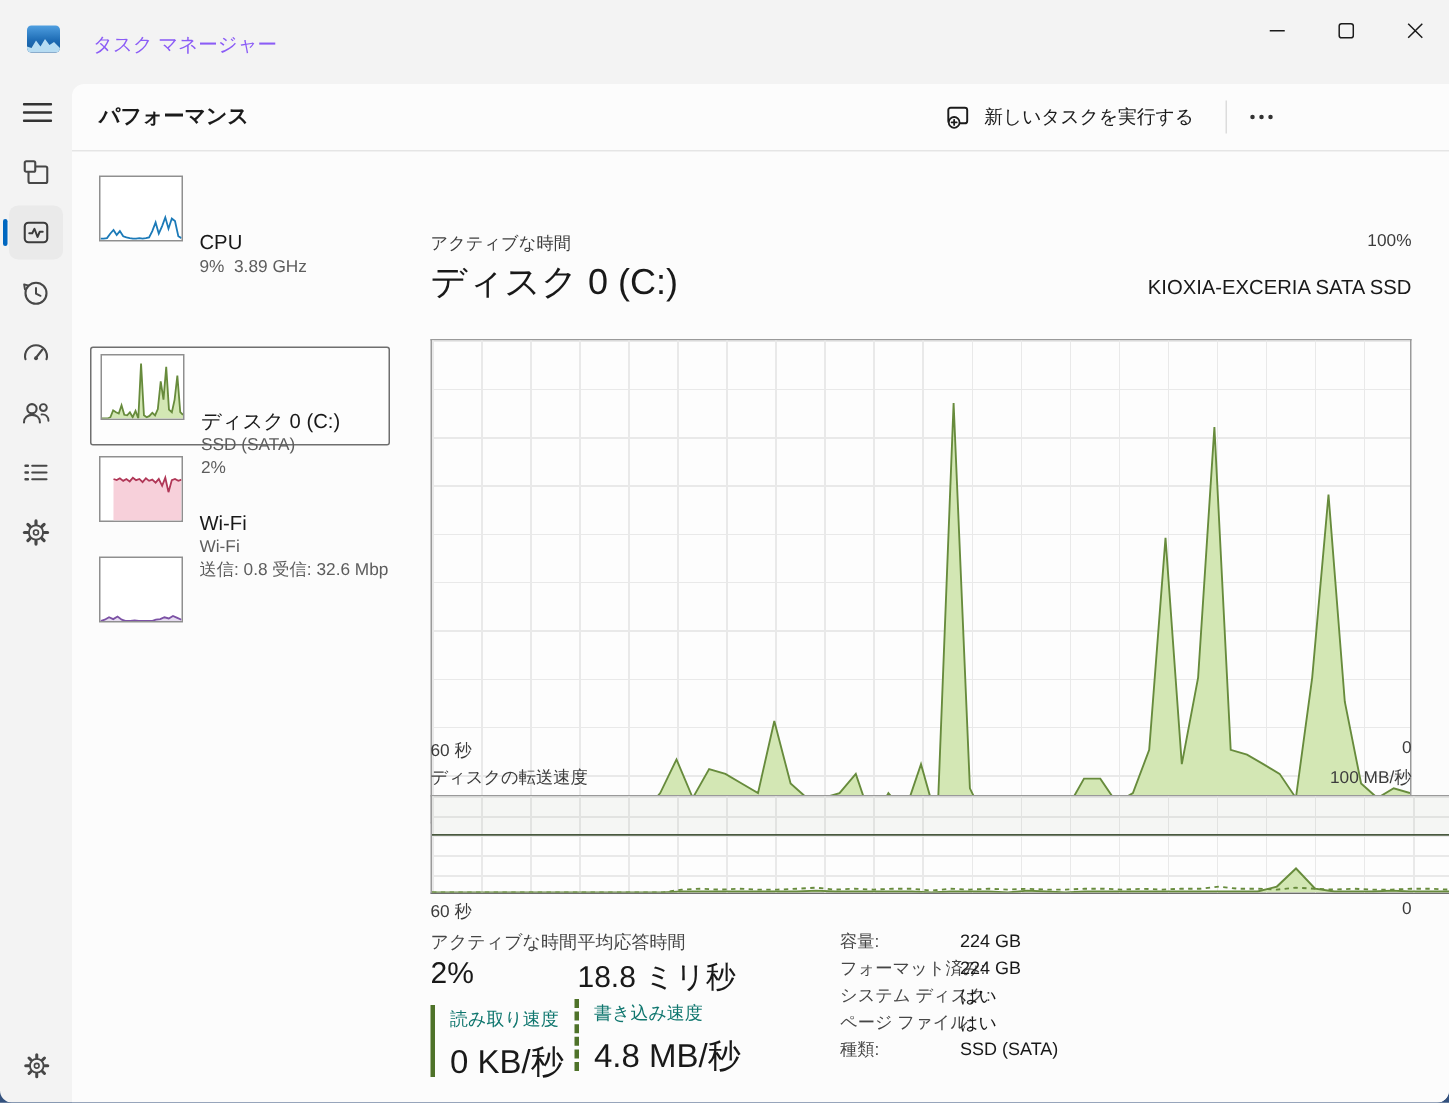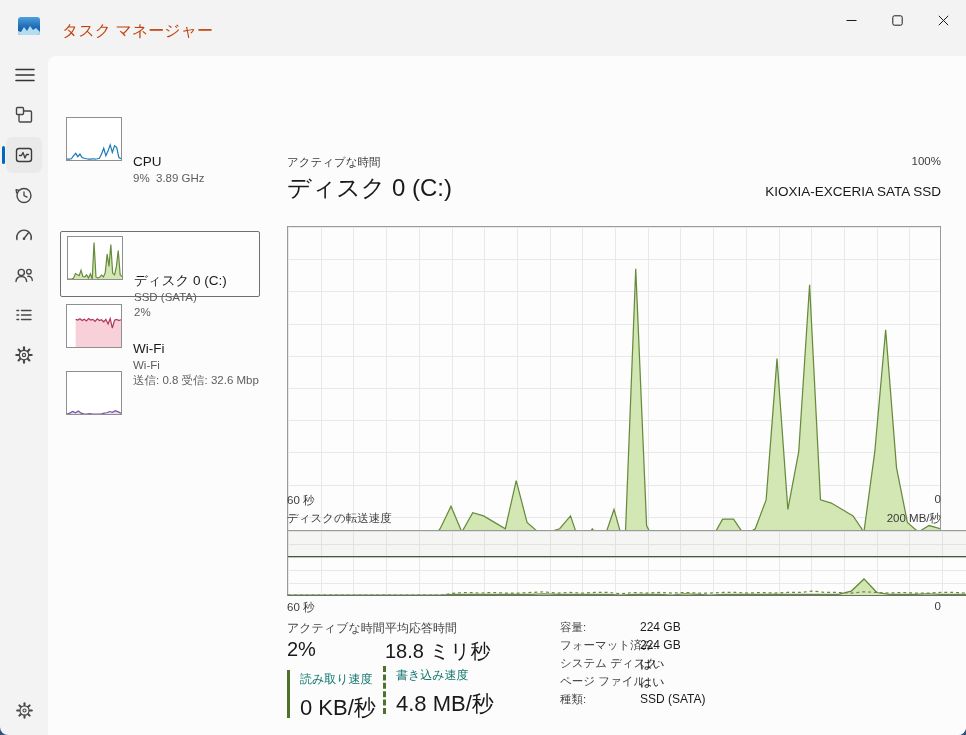--- a/index.html
+++ b/index.html
@@ -4,21 +4,21 @@
 <style>
   html,body{margin:0;padding:0;background:#33517e;font-family:"Liberation Sans","DejaVu Sans",sans-serif;}
   *{box-sizing:border-box;}
   .window{position:relative;width:966px;height:735px;background:#f3f3f3;overflow:hidden;
           border-radius:0 0 8px 8px;color:#1b1b1b;}
   
   .titlebar{position:absolute;left:0;top:0;width:100%;height:56px;}
   .app-icon{position:absolute;left:18px;top:17px;width:22px;height:18px;border-radius:3px;
             background:linear-gradient(180deg,#4f9fe0 0%,#1e6cb5 55%,#15599b 100%);overflow:hidden;}
   .app-icon svg{position:absolute;left:0;bottom:0;}
-  .titlebar-title{position:absolute;left:62px;top:21px;font-size:16px;color:#c2410c;}
+  .titlebar-title{position:absolute;left:62px;top:21px;font-size:13px;color:#8b5cf6;}
   .winbtn{position:absolute;top:0;width:46px;height:40px;display:flex;align-items:center;justify-content:center;cursor:default;}
   .winbtn.min{right:92px;} .winbtn.max{right:46px;} .winbtn.close{right:0;}
   
   .rail{position:absolute;left:0;top:56px;width:48px;height:679px;}
   .hamburger{position:absolute;left:12px;top:-56px;margin-top:62px;width:26px;height:26px;display:flex;align-items:center;justify-content:center;}
   .rail-item{position:absolute;left:6px;width:36px;height:36px;border-radius:6px;display:flex;align-items:center;justify-content:center;}
   .rail-item.selected{background:#eaeaea;}
   .rail-pill{position:absolute;left:-4px;top:9px;width:3px;height:18px;border-radius:2px;background:#0067c0;}
   .rail svg,.hamburger svg{display:block;}
   .settings-item{position:absolute;left:6px;top:636px;width:36px;height:36px;display:flex;align-items:center;justify-content:center;}
@@ -182,20 +182,39 @@
             <line x1="7.8" y1="7.8" x2="6.1" y2="6.1"></line>
           <line x1="12" y1="6" x2="12" y2="3.6"></line>
             <line x1="16.2" y1="7.8" x2="17.9" y2="6.1"></line>
         </g>
       </svg>
     </div>
   </div>
 
   <div class="panel">
 
+    <div class="page-header">
+      <span class="page-title">パフォーマンス</span>
+      <div class="run-task">
+        <svg width="17" height="16" viewBox="0 0 17 16">
+          <rect x="1.2" y="1.8" width="12.6" height="10.4" rx="1.6" fill="none" stroke="#1b1b1b" stroke-width="1.3"></rect>
+          <circle cx="5.1" cy="11.6" r="3.6" fill="#fcfcfc" stroke="#1b1b1b" stroke-width="1.2"></circle>
+          <path d="M5.1,9.9 V13.3 M3.4,11.6 H6.8" stroke="#1b1b1b" stroke-width="1.2" stroke-linecap="round"></path>
+        </svg>
+        <span>新しいタスクを実行する</span>
+      </div>
+      <div class="hdr-sep"></div>
+      <div class="more-btn">
+        <svg width="16" height="4" viewBox="0 0 16 4">
+          <circle cx="2" cy="2" r="1.5" fill="#333"></circle>
+            <circle cx="8" cy="2" r="1.5" fill="#333"></circle>
+            <circle cx="14" cy="2" r="1.5" fill="#333"></circle>
+        </svg>
+      </div>
+    </div>
 
     <div class="side-item" style="top:57px;height:62px">
       <div class="thumb">
           <svg viewBox="0 0 56 44" preserveAspectRatio="none">
             <polyline points="0.0,43.1 2.2,43.1 4.5,42.7 6.7,39.6 9.0,37.0 11.2,40.5 13.4,37.8 15.7,41.4 17.9,42.2 20.2,42.7 22.4,43.1 24.6,43.1 26.9,42.7 29.1,43.1 31.4,42.7 33.6,42.2 35.8,37.8 38.1,31.7 40.3,39.6 42.6,34.3 44.8,28.2 47.0,36.1 49.3,29.0 51.5,30.8 53.8,41.4 56.0,42.7" fill="none" stroke="#1c7ab8" stroke-width="1.25"></polyline>
           </svg>
         </div>
       <div class="txt">
         <div class="t1">CPU</div>
         <div class="t2">9%  3.89 GHz</div>
@@ -251,21 +270,21 @@
     <svg viewBox="0 0 654 323" preserveAspectRatio="none">
           <polygon points="0,323 0.0,323.0 10.9,323.0 21.8,323.0 32.7,323.0 43.6,323.0 54.5,323.0 65.4,323.0 76.3,323.0 87.2,323.0 98.1,323.0 109.0,323.0 119.9,323.0 130.8,323.0 141.7,316.5 152.6,303.6 163.5,281.0 174.4,306.9 185.3,287.5 196.2,290.7 207.1,297.2 218.0,303.6 228.9,255.2 239.8,297.2 250.7,306.9 261.6,306.9 272.5,303.6 283.4,290.7 294.3,323.0 305.2,303.6 316.1,316.5 327.0,284.2 337.9,323.0 348.8,42.0 359.7,300.4 370.6,323.0 381.5,313.3 392.4,306.9 403.3,316.5 414.2,310.1 425.1,313.3 436.0,293.9 446.9,293.9 457.8,310.1 468.7,303.6 479.6,274.6 490.5,132.4 501.4,284.2 512.3,226.1 523.2,58.1 534.1,274.6 545.0,277.8 555.9,284.2 566.8,290.7 577.7,306.9 588.6,226.1 599.5,103.4 610.4,242.3 621.3,297.2 632.2,306.9 643.1,300.4 654.0,303.6 654,323" fill="#d3e7b4" stroke="none"></polygon>
           <polyline points="0.0,323.0 10.9,323.0 21.8,323.0 32.7,323.0 43.6,323.0 54.5,323.0 65.4,323.0 76.3,323.0 87.2,323.0 98.1,323.0 109.0,323.0 119.9,323.0 130.8,323.0 141.7,316.5 152.6,303.6 163.5,281.0 174.4,306.9 185.3,287.5 196.2,290.7 207.1,297.2 218.0,303.6 228.9,255.2 239.8,297.2 250.7,306.9 261.6,306.9 272.5,303.6 283.4,290.7 294.3,323.0 305.2,303.6 316.1,316.5 327.0,284.2 337.9,323.0 348.8,42.0 359.7,300.4 370.6,323.0 381.5,313.3 392.4,306.9 403.3,316.5 414.2,310.1 425.1,313.3 436.0,293.9 446.9,293.9 457.8,310.1 468.7,303.6 479.6,274.6 490.5,132.4 501.4,284.2 512.3,226.1 523.2,58.1 534.1,274.6 545.0,277.8 555.9,284.2 566.8,290.7 577.7,306.9 588.6,226.1 599.5,103.4 610.4,242.3 621.3,297.2 632.2,306.9 643.1,300.4 654.0,303.6" fill="none" stroke="#678b3c" stroke-width="1.25"></polyline>
         </svg>
       </div>
 
     <span class="axis-label" style="left:239px;top:437px">60 秒</span>
     <span class="axis-label" style="right:25px;top:437px">0</span>
 
     <span class="axis-label" style="left:239px;top:455px">ディスクの転送速度</span>
-    <span class="axis-label" style="right:25px;top:455px">200 MB/秒</span>
+    <span class="axis-label" style="right:25px;top:455px">100 MB/秒</span>
 
     <div class="chart chart2" style="top:474px">
       <div class="grid"></div>
       <div class="above-marker"></div>
       <span class="marker-label">60 MB/秒</span>
     <svg viewBox="0 0 654 66" preserveAspectRatio="none">
           <polygon points="0,66 0.0,66.0 10.9,66.0 21.8,66.0 32.7,66.0 43.6,66.0 54.5,66.0 65.4,66.0 76.3,66.0 87.2,66.0 98.1,66.0 109.0,66.0 119.9,66.0 130.8,66.0 141.7,65.3 152.6,65.3 163.5,65.3 174.4,65.3 185.3,65.3 196.2,65.3 207.1,65.3 218.0,64.7 228.9,65.3 239.8,65.3 250.7,65.3 261.6,65.3 272.5,65.3 283.4,66.0 294.3,65.3 305.2,65.3 316.1,65.3 327.0,66.0 337.9,64.7 348.8,65.3 359.7,66.0 370.6,65.3 381.5,65.3 392.4,65.3 403.3,65.3 414.2,65.3 425.1,65.3 436.0,65.3 446.9,65.3 457.8,65.3 468.7,65.3 479.6,62.0 490.5,49.5 501.4,63.4 512.3,65.3 523.2,65.3 534.1,65.3 545.0,64.7 555.9,65.3 566.8,65.3 577.7,65.3 588.6,65.3 599.5,64.7 610.4,65.3 621.3,65.3 632.2,65.3 643.1,65.3 654.0,65.3 654,66" fill="#d3e7b4" stroke="none"></polygon>
           <polyline points="0.0,66.0 10.9,66.0 21.8,66.0 32.7,66.0 43.6,66.0 54.5,66.0 65.4,66.0 76.3,66.0 87.2,66.0 98.1,66.0 109.0,66.0 119.9,66.0 130.8,66.0 141.7,65.3 152.6,65.3 163.5,65.3 174.4,65.3 185.3,65.3 196.2,65.3 207.1,65.3 218.0,64.7 228.9,65.3 239.8,65.3 250.7,65.3 261.6,65.3 272.5,65.3 283.4,66.0 294.3,65.3 305.2,65.3 316.1,65.3 327.0,66.0 337.9,64.7 348.8,65.3 359.7,66.0 370.6,65.3 381.5,65.3 392.4,65.3 403.3,65.3 414.2,65.3 425.1,65.3 436.0,65.3 446.9,65.3 457.8,65.3 468.7,65.3 479.6,62.0 490.5,49.5 501.4,63.4 512.3,65.3 523.2,65.3 534.1,65.3 545.0,64.7 555.9,65.3 566.8,65.3 577.7,65.3 588.6,65.3 599.5,64.7 610.4,65.3 621.3,65.3 632.2,65.3 643.1,65.3 654.0,65.3" fill="none" stroke="#678b3c" stroke-width="1.25"></polyline>
           <polyline points="0.0,66.0 10.9,66.0 21.8,66.0 32.7,66.0 43.6,66.0 54.5,66.0 65.4,66.0 76.3,66.0 87.2,66.0 98.1,66.0 109.0,66.0 119.9,66.0 130.8,66.0 141.7,64.0 152.6,63.4 163.5,64.0 174.4,63.4 185.3,64.0 196.2,64.0 207.1,63.4 218.0,62.7 228.9,64.0 239.8,63.4 250.7,64.0 261.6,63.4 272.5,63.4 283.4,64.7 294.3,63.4 305.2,64.0 316.1,63.4 327.0,64.0 337.9,63.4 348.8,64.0 359.7,64.0 370.6,63.4 381.5,63.4 392.4,64.0 403.3,63.4 414.2,64.0 425.1,63.4 436.0,63.4 446.9,62.0 457.8,63.4 468.7,63.4 479.6,64.0 490.5,62.7 501.4,63.4 512.3,64.0 523.2,63.4 534.1,64.0 545.0,64.0 555.9,63.4 566.8,63.4 577.7,64.0 588.6,63.4 599.5,64.0 610.4,63.4 621.3,64.0 632.2,63.4 643.1,63.4 654.0,64.0" fill="none" stroke="#678b3c" stroke-width="1.25" stroke-dasharray="2.5 2.5"></polyline>
           <line x1="0" x2="654" y1="26.4" y2="26.4" stroke="#49593f" stroke-width="1.2"></line>

